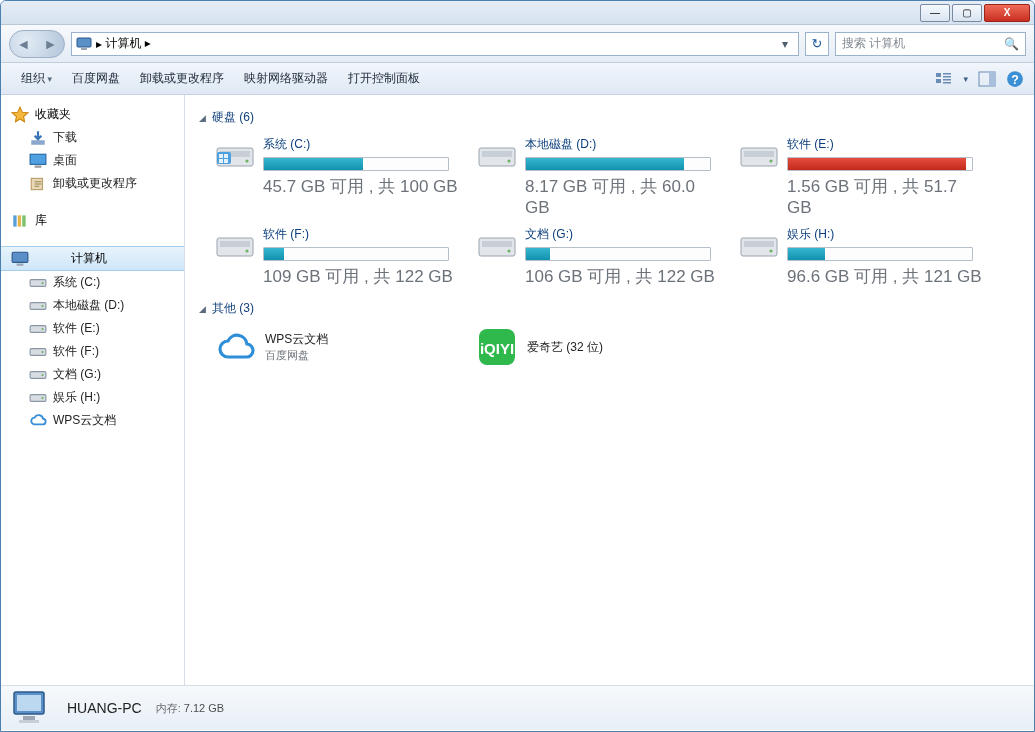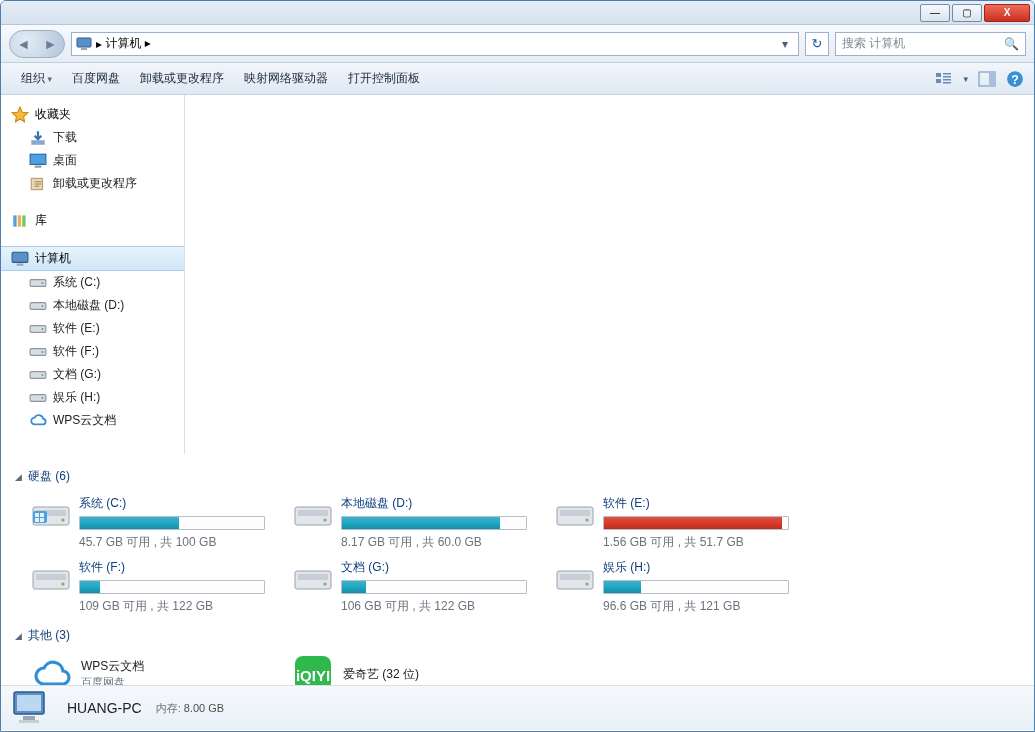--- a/index.html
+++ b/index.html
@@ -21,41 +21,41 @@
 .search .mag { margin-left: auto; color: #4f6f94; }
 
 
 .toolbar { height: 32px; background: linear-gradient(#f1f6fb, #dfe8f3); border-bottom: 1px solid #c5d1e0; display: flex; align-items: center; padding: 0 10px; font-size: 12px; color: #1b2737; }
 .toolbar .titem { padding: 4px 10px; cursor: pointer; }
 .toolbar .titem:first-child::after { content: " ▾"; font-size: 9px; color: #5a6b80; }
 .toolbar .right { margin-left: auto; display: flex; align-items: center; gap: 10px; color: #3a5d85; }
 .tb-icon { width: 18px; height: 16px; display: inline-flex; align-items: center; justify-content: center; }
 
 
-.main { display: flex; height: 590px; flex-direction: column; }
+.main { display: flex; height: 590px; }
 .sidebar { width: 184px; background: #fff; border-right: 1px solid #d8dee6; padding: 8px 0; overflow-y: auto; font-size: 12px; }
 .side-group { margin-bottom: 14px; }
 .side-title { display: flex; align-items: center; padding: 3px 10px; cursor: pointer; }
-.side-title.sel { background: linear-gradient(#e7f3fb, #cfe7f9); border: 1px solid #a4cdee; border-left: none; border-right: none; }
+.side-title.sel { background: linear-gradient(#e7f3fb, #cfe7f9); border: 1px solid #a4cdee; border-left: none; border-right: none; gap: 36px; }
 .side-item { display: flex; align-items: center; padding: 3px 10px 3px 28px; cursor: pointer; color: #222; }
 .side-item .ic, .side-title .ic { width: 18px; height: 16px; margin-right: 6px; display: inline-flex; align-items: center; justify-content: center; }
 
 
 .content { flex: 1; background: #fff; padding: 10px 14px; overflow-y: auto; }
 .section-head { display: flex; align-items: center; font-size: 12px; color: #12407a; margin: 4px 0 10px; cursor: pointer; }
 .section-head .tri { font-size: 9px; color: #5a6b80; margin-right: 6px; }
 .drive-grid { display: flex; flex-wrap: wrap; gap: 8px 18px; margin-left: 16px; margin-bottom: 12px; }
 .drive { width: 244px; display: flex; align-items: flex-start; gap: 8px; cursor: pointer; }
 .drive-icon { width: 40px; height: 32px; margin-top: 4px; }
 .drive-body { flex: 1; }
 .drive-name { font-size: 12px; color: #0b3f7d; margin-bottom: 4px; }
 .bar { width: 186px; height: 14px; border: 1px solid #b6bfc8; background: #fdfdfd; border-radius: 1px; overflow: hidden; }
 .bar-fill { height: 100%; background: linear-gradient(#36b6cf, #1092af); }
 .bar-fill.red { background: linear-gradient(#e64d3e, #c22a1b); }
-.drive-info { font-size: 12px; color: #6c727a; margin-top: 4px; }
+.drive-info { font-size: 17px; color: #6c727a; margin-top: 4px; }
 
 .other-grid { display: flex; flex-wrap: wrap; gap: 8px 18px; margin-left: 16px; }
 .other-item { width: 244px; display: flex; align-items: center; gap: 10px; cursor: pointer; }
 .other-icon { width: 40px; height: 40px; display: flex; align-items: center; justify-content: center; }
 .other-name { font-size: 12px; color: #222; }
 .other-sub { font-size: 11px; color: #6c727a; }
 
 
 .details { height: 45px; border-top: 1px solid #d8dee6; background: linear-gradient(#f6f9fc, #e8eff7); display: flex; align-items: center; padding: 4px 10px; font-size: 11px; color: #4d4d4d; gap: 14px; }
 .details .pc-icon { width: 42px; height: 38px; }
@@ -409,15 +409,15 @@
         <rect x="3" y="3" width="30" height="22" rx="2" fill="#5a8fc7" stroke="#2b5a8c" stroke-width="1.5"></rect>
         <rect x="6" y="6" width="24" height="16" fill="#bcd8f0"></rect>
         <rect x="12" y="27" width="12" height="4" fill="#9aa6b3"></rect>
         <rect x="8" y="31" width="20" height="3" fill="#c7ced6"></rect>
       </svg>
   </span>
   <div class="col">
     <strong>HUANG-PC</strong>
   </div>
   <div class="col">
-    <div><span class="lbl">内存:</span> <span>8.00 GB</span></div>
+    <div><span class="lbl">内存:</span> <span>7.12 GB</span></div>
   </div>
 </div>
 
 </body></html>

